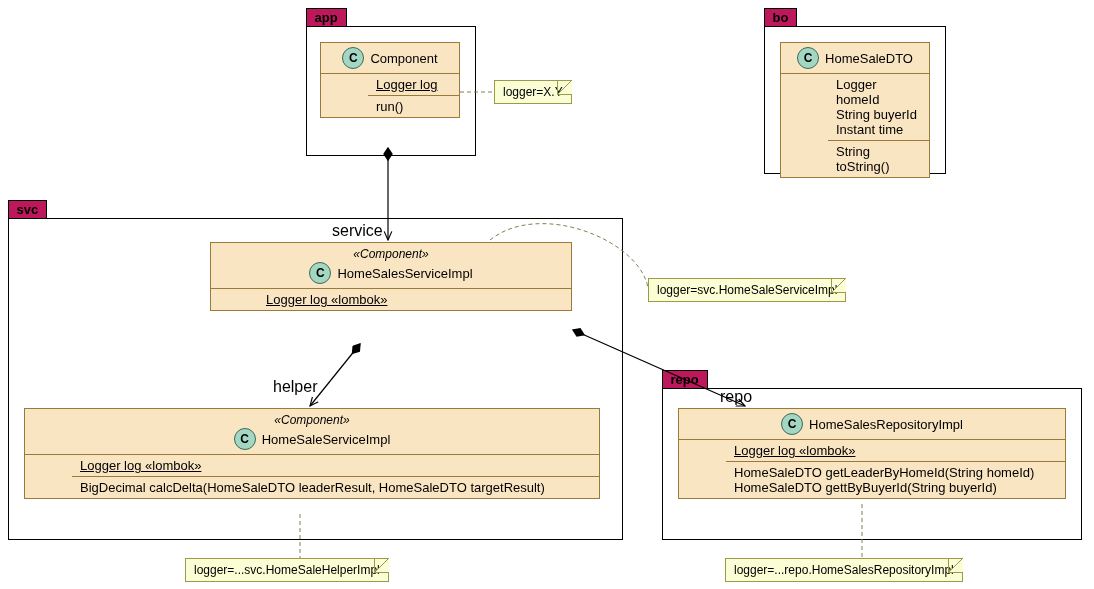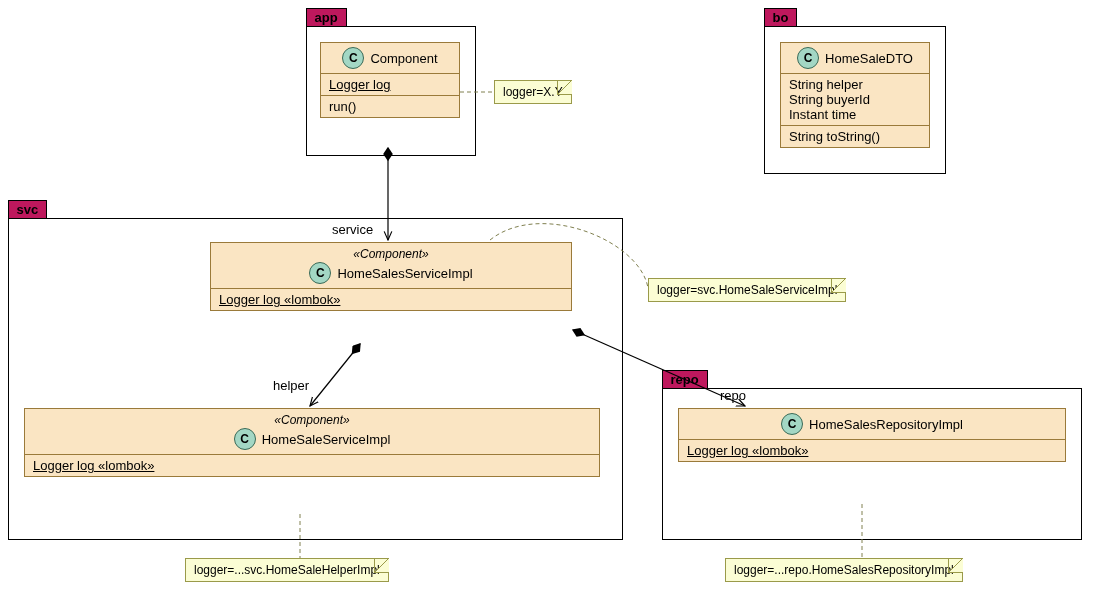--- a/index.html
+++ b/index.html
@@ -46,42 +46,42 @@
   }
   .cls-head-row { display:flex; align-items:center; gap:6px; }
   .stereo { font-style: italic; font-size: 12px; text-align:right;}
   .circle-c {
     display:inline-flex;
     width:20px;height:20px;border-radius:50%;
     background:#a3d7c4;border:1px solid #3a6a57;
     align-items:center;justify-content:center;
     font-weight:bold;font-size:12px;color:#000;
   }
-  .cls-sec { border-bottom:1px solid #9a7a3a; padding:3px 8px; }
+  .cls-sec { border-bottom:1px solid #9a7a3a; padding:3px 8px;margin-left:47px; }
   .cls-sec:last-child { border-bottom:none; }
   .underline { text-decoration: underline; }
   .note {
     position:absolute;
     background:#fbfdd4;
     border:1px solid #9a9a4a;
     padding:4px 8px;
     font-size:12px;
     box-sizing:border-box;
   }
   .note-fold {
     position:absolute;
     top:-1px;right:-1px;
     width:14px;height:14px;
     background:linear-gradient(135deg,transparent 48%,#9a9a4a 50%,#fbfdd4 52%);
     border-left:1px solid #9a9a4a;
     border-bottom:1px solid #9a9a4a;
   }
   .edge-label {
     position:absolute;
-    font-size:13px;
+    font-size:16px;
     background:transparent;
   }
   svg.connectors {
     position:absolute;top:0;left:0;width:1094px;height:589px;pointer-events:none;
   }
 </style>
 </head>
 <body>
 
 <div class="pkg" style="left:306px;top:26px;width:170px;height:130px;">
@@ -104,21 +104,21 @@
 </div>
 
 <div class="cls" style="left:780px;top:42px;width:150px;">
   <div class="cls-head">
     <div class="cls-head-row">
       <span class="circle-c">C</span>
       <span>HomeSaleDTO</span>
     </div>
   </div>
   <div class="cls-sec">
-    <div>String helper</div>
+    <div>Logger homeId</div>
     <div>String buyerId</div>
     <div>Instant time</div>
   </div>
   <div class="cls-sec">String toString()</div>
 </div>
 
 <div class="pkg" style="left:8px;top:218px;width:615px;height:322px;">
   <div class="pkg-tab">svc</div>
 </div>
 
@@ -135,34 +135,39 @@
 
 <div class="cls" style="left:24px;top:408px;width:576px;">
   <div class="cls-head">
     <div class="stereo">«Component»</div>
     <div class="cls-head-row">
       <span class="circle-c">C</span>
       <span>HomeSaleServiceImpl</span>
     </div>
   </div>
   <div class="cls-sec underline">Logger log «lombok»</div>
+  <div class="cls-sec">BigDecimal calcDelta(HomeSaleDTO leaderResult, HomeSaleDTO targetResult)</div>
 </div>
 
 <div class="pkg" style="left:662px;top:388px;width:420px;height:152px;">
   <div class="pkg-tab">repo</div>
 </div>
 
 <div class="cls" style="left:678px;top:408px;width:388px;">
   <div class="cls-head">
     <div class="cls-head-row">
       <span class="circle-c">C</span>
       <span>HomeSalesRepositoryImpl</span>
     </div>
   </div>
   <div class="cls-sec underline">Logger log  «lombok»</div>
+  <div class="cls-sec">
+    <div>HomeSaleDTO getLeaderByHomeId(String homeId)</div>
+    <div>HomeSaleDTO gettByBuyerId(String buyerId)</div>
+  </div>
 </div>
 
 <div class="note" style="left:494px;top:80px;">
   <span>logger=X.Y</span>
   <div class="note-fold"></div>
 </div>
 <div class="note" style="left:648px;top:278px;">
   <span>logger=svc.HomeSaleServiceImpl</span>
   <div class="note-fold"></div>
 </div>

